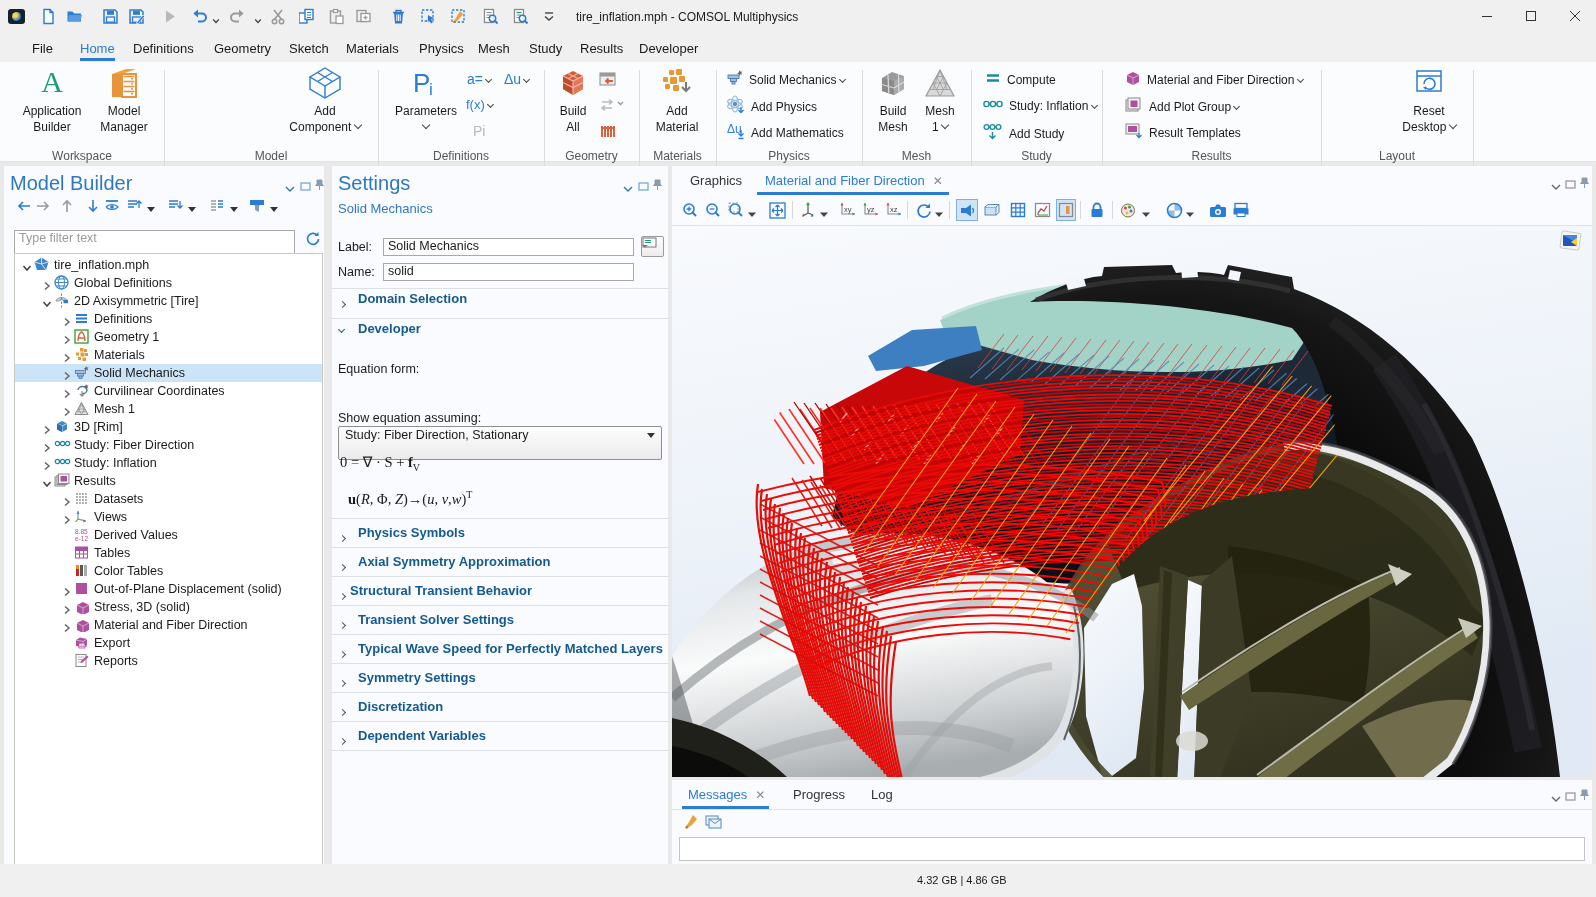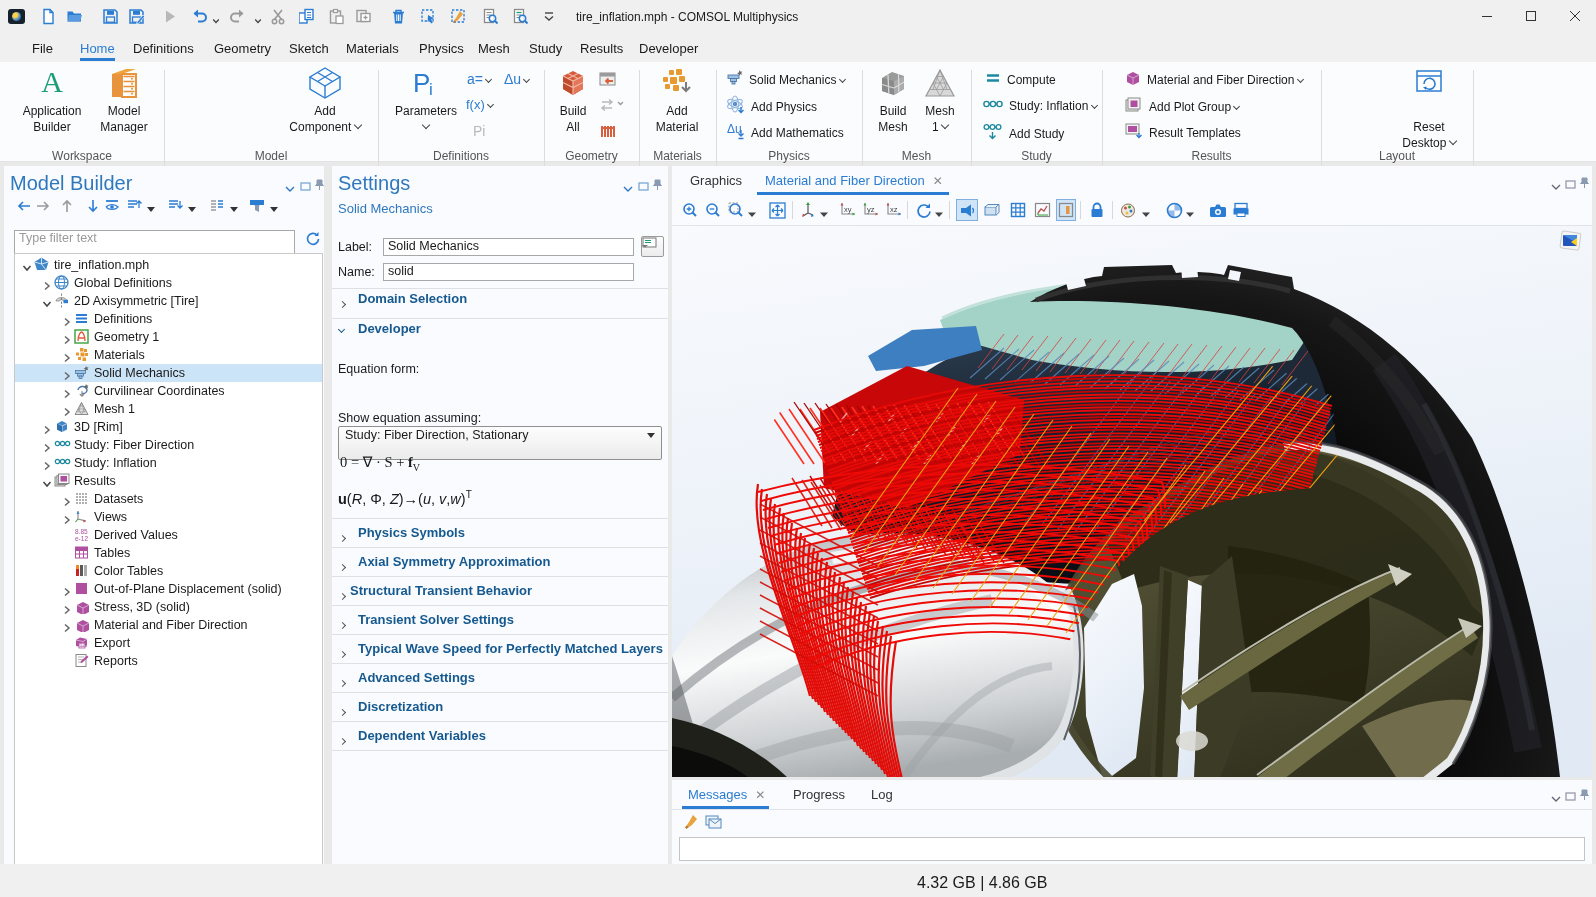--- a/index.html
+++ b/index.html
@@ -268,21 +268,21 @@
     </div>
 <div class="bigbtn" style="left:1369px;top:0px;width:120px">
       <div style="height:42px;display:flex;align-items:center;justify-content:center">
         <svg width="30" height="30" viewBox="0 0 30 30" style="">
           <rect x="3" y="3" width="24" height="20" fill="#fff" stroke="#2b7cd3" stroke-width="1.5"></rect>
           <path d="M3,8 h24" stroke="#2b7cd3" stroke-width="1.5"></path>
           <path d="M10,16 a5.5,5.5 0 1 1 2,4" fill="none" stroke="#2b7cd3" stroke-width="1.6"></path>
           <path d="M12,22 l0.5,-3.5 -3.5,0.8 Z" fill="#2b7cd3"></path>
         </svg>
       </div>
-      <div style="margin-top:16px">Reset</div>
+      <div style="margin-top:0px">Reset</div>
       <div>Desktop <span style="display:inline-block;width:6px;height:6px;border-right:1.3px solid #444;border-bottom:1.3px solid #444;transform:rotate(45deg);margin-bottom:3px"></span></div>
     </div>
 <div class="smbtn" style="left:462px;top:7px;color:#1a1a1a"><span class="ib" style="margin-right:5px"></span><span style="color:#2b7cd3;font-size:14px">a=</span> <span style="display:inline-block;width:5px;height:5px;border-right:1.3px solid #444;border-bottom:1.3px solid #444;transform:rotate(45deg);margin-bottom:2px"></span></div>
 <div class="smbtn" style="left:499px;top:7px;color:#1a1a1a"><span class="ib" style="margin-right:5px"></span><span style="color:#2b7cd3;font-size:14px">Δu</span> <span style="display:inline-block;width:5px;height:5px;border-right:1.3px solid #444;border-bottom:1.3px solid #444;transform:rotate(45deg);margin-bottom:2px"></span></div>
 <div class="smbtn" style="left:461px;top:33px;color:#1a1a1a"><span class="ib" style="margin-right:5px"></span><span style="color:#2b7cd3;font-size:13px">f(x)</span> <span style="display:inline-block;width:5px;height:5px;border-right:1.3px solid #444;border-bottom:1.3px solid #444;transform:rotate(45deg);margin-bottom:2px"></span></div>
 <div class="smbtn" style="left:468px;top:59px;color:#1a1a1a"><span class="ib" style="margin-right:5px"></span><span style="color:#b9b9b9;font-size:14px">Pi</span></div>
 <div class="abs" style="left:599px;top:9px"><svg width="18" height="16" viewBox="0 0 18 16" style="">
         <rect x="1" y="2" width="15" height="12" fill="#eee" stroke="#8a8a8a"></rect>
         <rect x="1" y="2" width="15" height="3.5" fill="#9a9a9a"></rect>
         <path d="M14,10 h-7 M9.5,7.5 l-2.5,2.5 2.5,2.5" stroke="#d9603e" stroke-width="1.8" fill="none"></path>
@@ -698,39 +698,39 @@
 <div class="hr" style="top:122px"></div>
 <div class="abs" style="left:8px;top:131px"><span class="chev-r"></span></div>
 <div class="sechead abs" style="left:26px;top:125px">Domain Selection</div>
 <div class="hr" style="top:152px"></div>
 <div class="abs" style="left:7px;top:158px"><span class="chev-d"></span></div>
 <div class="sechead abs" style="left:26px;top:155px">Developer</div>
 <div class="abs" style="left:6px;top:196px">Equation form:</div>
 <div class="abs" style="left:6px;top:245px">Show equation assuming:</div>
 <div class="dd" style="left:6px;top:260px;width:324px;height:34px">Study: Fiber Direction, Stationary<span class="ddarr"></span></div>
 <div class="abs" style="left:8px;top:288px;font-family:'Liberation Serif',serif;font-size:14.5px">0 = ∇ · S + <b>f</b><sub style="font-size:10px">V</sub></div>
-<div class="abs" style="left:6px;top:323px;font-family:Liberation Sans, sans-serif;font-size:14.5px"><b>u</b>(<i>R</i>, Φ, <i>Z</i>)→(<i>u</i>, <i>v</i>,<i>w</i>)<sup style="font-size:10px">T</sup></div>
+<div class="abs" style="left:16px;top:323px;font-family:Liberation Serif, serif;font-size:14.5px"><b>u</b>(<i>R</i>, Φ, <i>Z</i>)→(<i>u</i>, <i>v</i>,<i>w</i>)<sup style="font-size:10px">T</sup></div>
 <div class="hr" style="top:352px"></div>
 <div class="abs" style="left:8px;top:365px"><span class="chev-r"></span></div>
 <div class="sechead abs" style="left:26px;top:359px">Physics Symbols</div>
 <div class="hr" style="top:381px"></div>
 <div class="abs" style="left:8px;top:394px"><span class="chev-r"></span></div>
 <div class="sechead abs" style="left:26px;top:388px">Axial Symmetry Approximation</div>
 <div class="hr" style="top:410px"></div>
 <div class="abs" style="left:8px;top:423px"><span class="chev-r"></span></div>
 <div class="sechead abs" style="left:18px;top:417px">Structural Transient Behavior</div>
 <div class="hr" style="top:439px"></div>
 <div class="abs" style="left:8px;top:452px"><span class="chev-r"></span></div>
 <div class="sechead abs" style="left:26px;top:446px">Transient Solver Settings</div>
 <div class="hr" style="top:468px"></div>
 <div class="abs" style="left:8px;top:481px"><span class="chev-r"></span></div>
 <div class="sechead abs" style="left:26px;top:475px">Typical Wave Speed for Perfectly Matched Layers</div>
 <div class="hr" style="top:497px"></div>
 <div class="abs" style="left:8px;top:510px"><span class="chev-r"></span></div>
-<div class="sechead abs" style="left:26px;top:504px">Advanced Settings</div>
+<div class="sechead abs" style="left:26px;top:504px">Symmetry Settings</div>
 <div class="hr" style="top:526px"></div>
 <div class="abs" style="left:8px;top:539px"><span class="chev-r"></span></div>
 <div class="sechead abs" style="left:26px;top:533px">Discretization</div>
 <div class="hr" style="top:555px"></div>
 <div class="abs" style="left:8px;top:568px"><span class="chev-r"></span></div>
 <div class="sechead abs" style="left:26px;top:562px">Dependent Variables</div>
 <div class="hr" style="top:584px"></div>
 </div>
 <div class="panel" style="left:672px;top:166px;width:920px;height:611px">
 <div class="ttab" style="left:18px">Graphics</div>
@@ -1342,13 +1342,13 @@
         <path d="M3,11 l2,2 -2.5,2 -1.5,-1.5 Z" fill="#b97f28"></path>
       </svg></div>
 <div class="abs" style="left:33px;top:35px"><svg width="18" height="14" viewBox="0 0 18 14" style="">
         <rect x="1" y="1" width="12" height="9" fill="#eef4fa" stroke="#5588bb"></rect>
         <rect x="4" y="4" width="12" height="9" fill="#eef4fa" stroke="#5588bb"></rect>
         <path d="M4,4 l6,4.5 6,-4.5" fill="none" stroke="#5588bb"></path>
       </svg></div>
 <div class="abs" style="left:7px;top:57px;width:906px;height:24px;background:#fff;border:1px solid #c4c4c4"></div>
 </div>
 <div class="abs" style="left:0;top:864px;width:1596px;height:33px;background:#f0f0f0">
-    <div class="abs" style="left:917px;top:10px;font-size:16px">4.32 GB | 4.86 GB</div>
+    <div class="abs" style="left:917px;top:10px;font-size:11px">4.32 GB | 4.86 GB</div>
   </div>
 </body></html>

